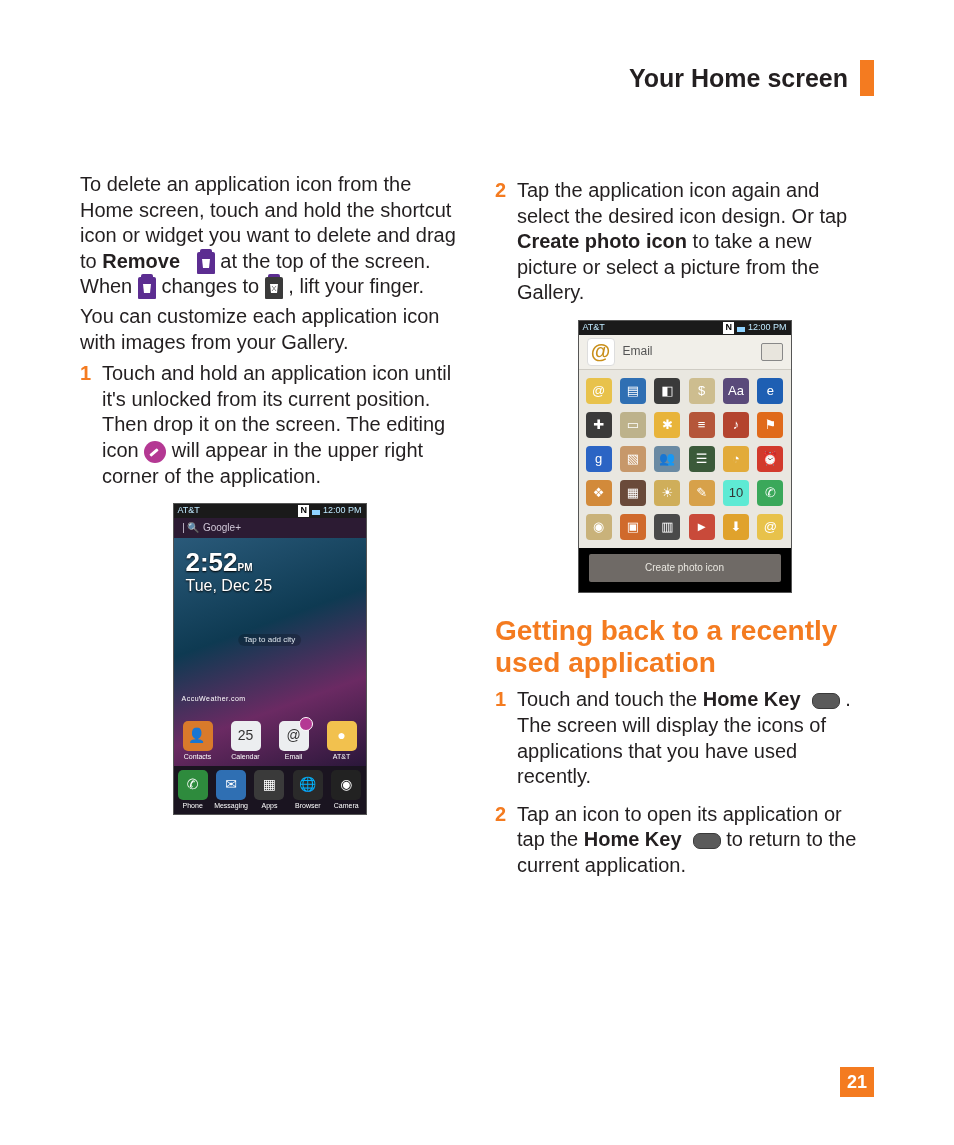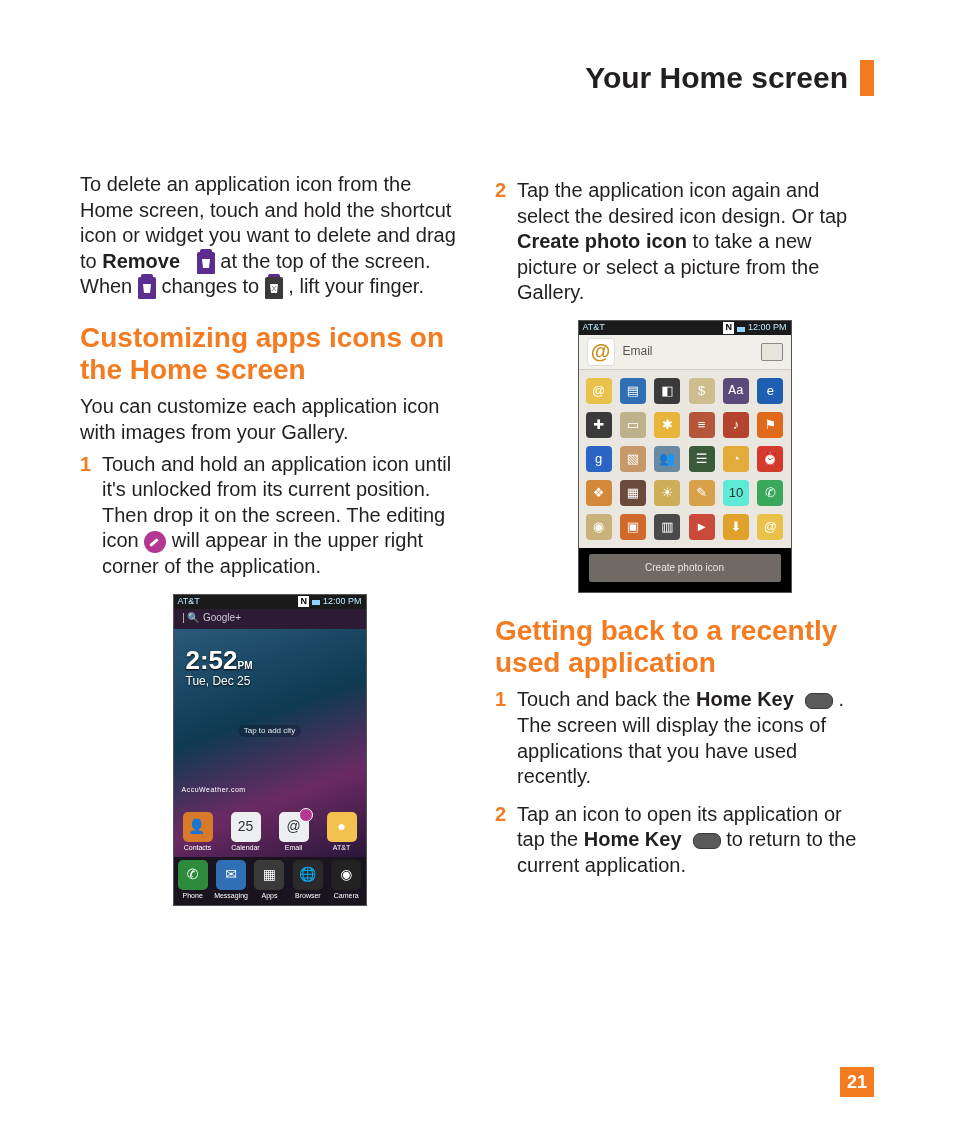--- a/index.html
+++ b/index.html
@@ -1,18 +1,18 @@
 <!DOCTYPE html>
 <html><head>
 <meta charset="utf-8">
 <style>
   html,body{margin:0;padding:0;background:#fff;font-family:"Helvetica Neue",Arial,sans-serif;color:#231f20}
   .page{width:954px;height:1145px;position:relative;box-sizing:border-box;padding:60px 80px 50px 80px}
   .hdr{position:absolute;top:60px;right:80px;display:flex;align-items:center;gap:12px}
-  .hdr-title{font-weight:700;font-size:30px}
+  .hdr-title{font-weight:700;font-size:25px}
   .hdr-bar{width:14px;height:36px;background:#f47b20}
   .columns{display:flex;gap:36px;margin-top:112px}
   .col{flex:1;font-size:20px;line-height:1.28}
   .col p{margin:0 0 4px 0}
   h2.sec{color:#f47b20;font-size:28px;font-weight:600;line-height:1.15;margin:22px 0 8px 0;font-stretch:condensed}
   ol.num{list-style:none;padding:0;margin:6px 0}
   ol.num li{position:relative;padding-left:22px;margin-bottom:12px}
   ol.num li .n{position:absolute;left:0;top:0;color:#f47b20;font-weight:700}
   b{font-weight:700}
   .ic{display:inline-flex;vertical-align:middle;align-items:center;justify-content:center}
@@ -25,22 +25,22 @@
   .ic-pill{width:26px;height:14px;border-radius:7px;background:#5a5a5a;border:1px solid #3a3a3a}
   .phone{margin:14px auto 4px auto;display:block}
   .ph-outer{width:192px;margin:0 auto;border:1px solid #555;background:#000}
   .ph-status{height:14px;background:#1a1a1a;color:#bfeaff;font-size:9px;display:flex;justify-content:space-between;align-items:center;padding:0 4px}
   .ph-status .r{display:flex;gap:3px;align-items:center}
   .sig{display:inline-block;width:8px;height:8px;background:linear-gradient(to top,#8fd3ff 60%,transparent 60%)}
   
   .phA-search{height:20px;background:#2c1b33;display:flex;align-items:center;padding:0 6px;color:#cfc6d6;font-size:10px;}
   .phA-search .mic{width:10px;height:10px;border-radius:3px;background:#cfc6d6}
   .phA-wall{height:228px;background:linear-gradient(160deg,#2a5a7a,#0e3a52 40%,#6b2a63 70%,#2a173a);position:relative;overflow:hidden}
-  .phA-clock{position:absolute;left:12px;top:15px;color:#fff;font-weight:700;font-size:26px;text-shadow:0 1px 2px #000}
-  .phA-clock small{font-size:12px;font-weight:500;display:block;margin-top:-3px}
+  .phA-clock{position:absolute;left:12px;top:8px;color:#fff;font-weight:700;font-size:26px;text-shadow:0 1px 2px #000}
+  .phA-clock small{font-size:16px;font-weight:500;display:block;margin-top:-3px}
   .phA-tap{position:absolute;left:50%;top:96px;transform:translateX(-50%);font-size:8px;color:#dfe7ee;background:rgba(0,0,0,.2);padding:1px 6px;border-radius:8px}
   .phA-accu{position:absolute;left:8px;bottom:62px;font-size:7px;color:#fff;letter-spacing:.5px}
   .phA-row{position:absolute;left:0;right:0;display:flex;justify-content:space-around}
   .phA-row.mid{bottom:4px}
   .app{width:34px;text-align:center;color:#fff;font-size:7px}
   .app .box{width:30px;height:30px;margin:0 auto 2px;border-radius:5px;background:#333;display:flex;align-items:center;justify-content:center;font-size:14px;position:relative}
   .app .box.white{background:#eceef0;color:#333}
   .app .edit-dot{position:absolute;top:-4px;right:-4px;width:12px;height:12px;border-radius:50%;background:#b43893;border:1px solid #fff}
   .phA-dock{height:48px;background:#1a1420;display:flex;justify-content:space-around;align-items:center}
   
@@ -86,21 +86,20 @@
         <span> changes to </span>
         <span class="ic ic-trash ic-trash2">
             <svg viewBox="0 0 10 12">
               <path d="M1 2h8l-1 9H2z" fill="#fff"></path>
               <path d="M3 4l4 5M7 4l-4 5" stroke="#888" stroke-width="1"></path>
             </svg>
           </span>
         <span>, lift your finger.</span>
       </p>
 
-      <h2 class="sec">Customizing apps icons on the Home screen</h2>
       <p>You can customize each application icon with images from your Gallery.</p>
 
       <ol class="num">
         <li>
           <span class="n">1</span>
           <span>Touch and hold an application icon until it's unlocked from its current position. Then drop it on the screen. The editing icon </span>
           <span class="ic ic-edit"></span>
           <span> will appear in the upper right corner of the application.</span>
         </li>
       </ol>
@@ -194,21 +193,21 @@
           <div class="phB-sel">
             <span class="cur">@</span>
             <span class="lbl">Email</span>
             <span class="frame"></span>
           </div>
           <div class="phB-grid" id="phB-grid">
               <div class="gic" style="background: rgb(232, 194, 75);">@</div>
               <div class="gic" style="background: rgb(47, 111, 179);">▤</div>
               <div class="gic" style="background: rgb(58, 58, 58);">◧</div>
               <div class="gic" style="background: rgb(205, 189, 143);">$</div>
-              <div class="gic" style="background: rgb(90, 74, 122); font-family: Liberation Mono, monospace;">Aa</div>
+              <div class="gic" style="background: rgb(90, 74, 122);">Aa</div>
               <div class="gic" style="background: rgb(30, 95, 179);">e</div>
               <div class="gic" style="background: rgb(58, 58, 58);">✚</div>
               <div class="gic" style="background: rgb(189, 178, 139);">▭</div>
               <div class="gic" style="background: rgb(232, 180, 58);">✱</div>
               <div class="gic" style="background: rgb(181, 86, 58);">≡</div>
               <div class="gic" style="background: rgb(180, 68, 46);">♪</div>
               <div class="gic" style="background: rgb(224, 106, 26);">⚑</div>
               <div class="gic" style="background: rgb(43, 100, 196);">g</div>
               <div class="gic" style="background: rgb(199, 152, 106);">▧</div>
               <div class="gic" style="background: rgb(106, 138, 163);">👥</div>
@@ -229,21 +228,21 @@
               <div class="gic" style="background: rgb(232, 194, 75);">@</div>
             </div>
           <div class="phB-btn">Create photo icon</div>
         </div>
       </div>
 
       <h2 class="sec">Getting back to a recently used application</h2>
       <ol class="num">
         <li>
           <span class="n">1</span>
-          <span>Touch and back the </span>
+          <span>Touch and touch the </span>
           <b>Home Key</b>
           <span>&nbsp;</span><span class="ic ic-pill"></span>
           <span>. The screen will display the icons of applications that you have used recently.</span>
         </li>
         <li>
           <span class="n">2</span>
           <span>Tap an icon to open its application or tap the </span>
           <b>Home Key</b>
           <span>&nbsp;</span><span class="ic ic-pill"></span>
           <span> to return to the current application.</span>

